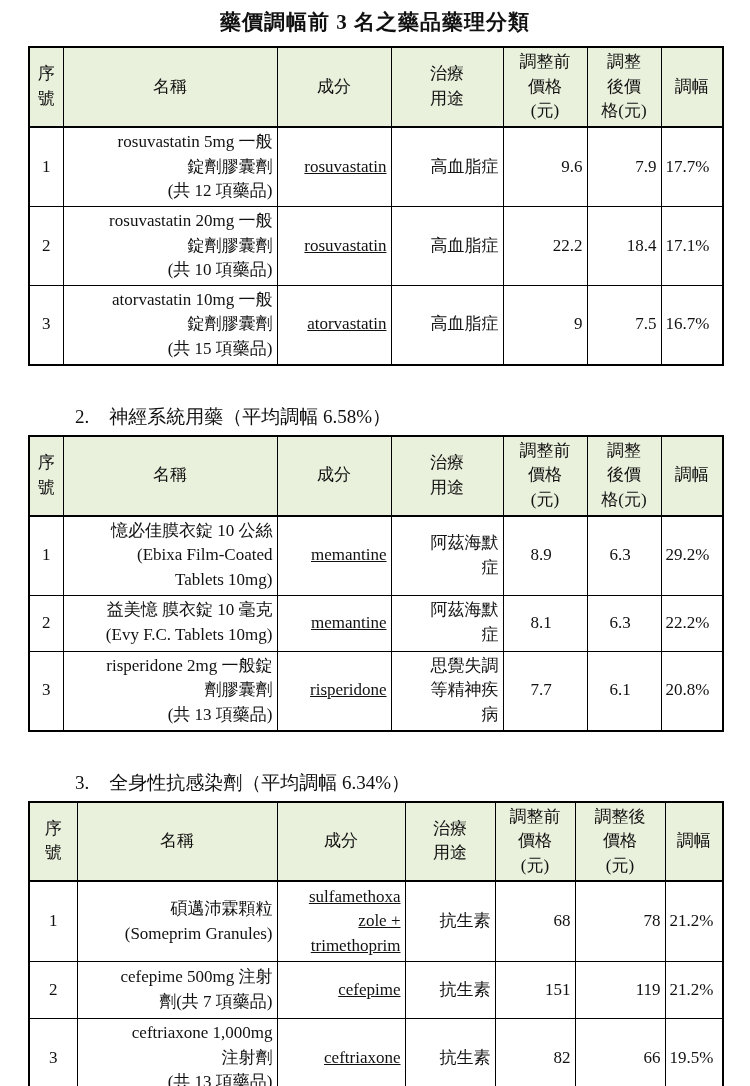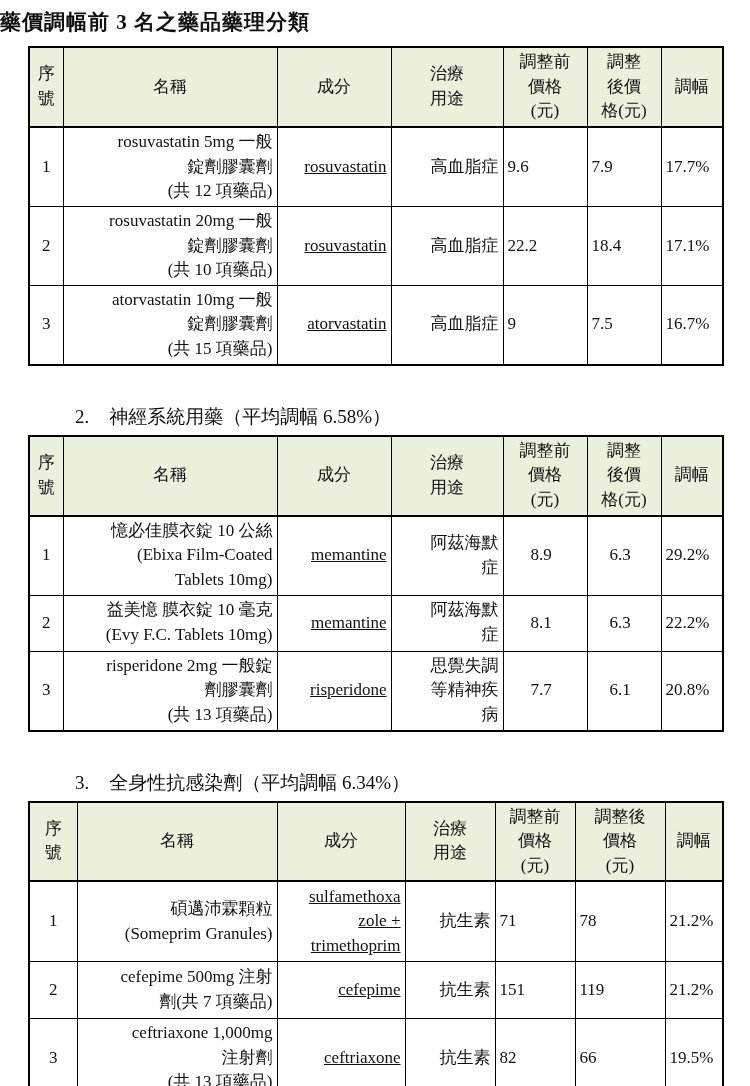--- a/index.html
+++ b/index.html
@@ -10,20 +10,21 @@
     font-family: "Liberation Serif", "DejaVu Serif", serif;
   }
   body {
     width: 750px;
     min-height: 1086px;
     box-sizing: border-box;
     padding-top: 8px;
   }
   .page-title {
     margin: 0 0 10px 0;
+    text-align: center;
     font-size: 21px;
     font-weight: bold;
     letter-spacing: 1px;
   }
   .section-heading {
     margin: 10px 0 5px 75px;
     font-size: 19px;
     line-height: 27px;
     white-space: pre-line;
   }
@@ -51,21 +52,21 @@
   table.drug-table thead th {
     background: #e9f0db;
     font-weight: normal;
     text-align: center;
     border-bottom: 2px solid #000000;
   }
   td.cell-no        { text-align: center; }
   td.cell-name      { text-align: right; padding-left: 9px; padding-right: 6px; }
   td.cell-ing       { text-align: right; padding-left: 9px; text-decoration: underline; }
   td.cell-use       { text-align: right; }
-  td.cell-num       { text-align: left; }
+  td.cell-num       { text-align: right; }
   td.cell-pct       { text-align: left; }
   table.t2 td.cell-num { text-align: center; padding-right: 12px; }
 </style>
 </head>
 <body>
 
 <div class="page">
 
   <h1 class="page-title">藥價調幅前 3 名之藥品藥理分類</h1>
 
@@ -240,21 +241,21 @@
       </thead>
       <tbody>
         <tr style="height:80px">
           <td class="cell-no">1</td>
           <td class="cell-name">碩邁沛霖顆粒
 (Someprim Granules)</td>
           <td class="cell-ing">sulfamethoxa
 zole +
 trimethoprim</td>
           <td class="cell-use">抗生素</td>
-          <td class="cell-num">71</td>
+          <td class="cell-num">68</td>
           <td class="cell-num">78</td>
           <td class="cell-pct">21.2%</td>
         </tr>
         <tr style="height:57px">
           <td class="cell-no">2</td>
           <td class="cell-name">cefepime 500mg 注射
 劑(共 7 項藥品)</td>
           <td class="cell-ing">cefepime</td>
           <td class="cell-use">抗生素</td>
           <td class="cell-num">151</td>

